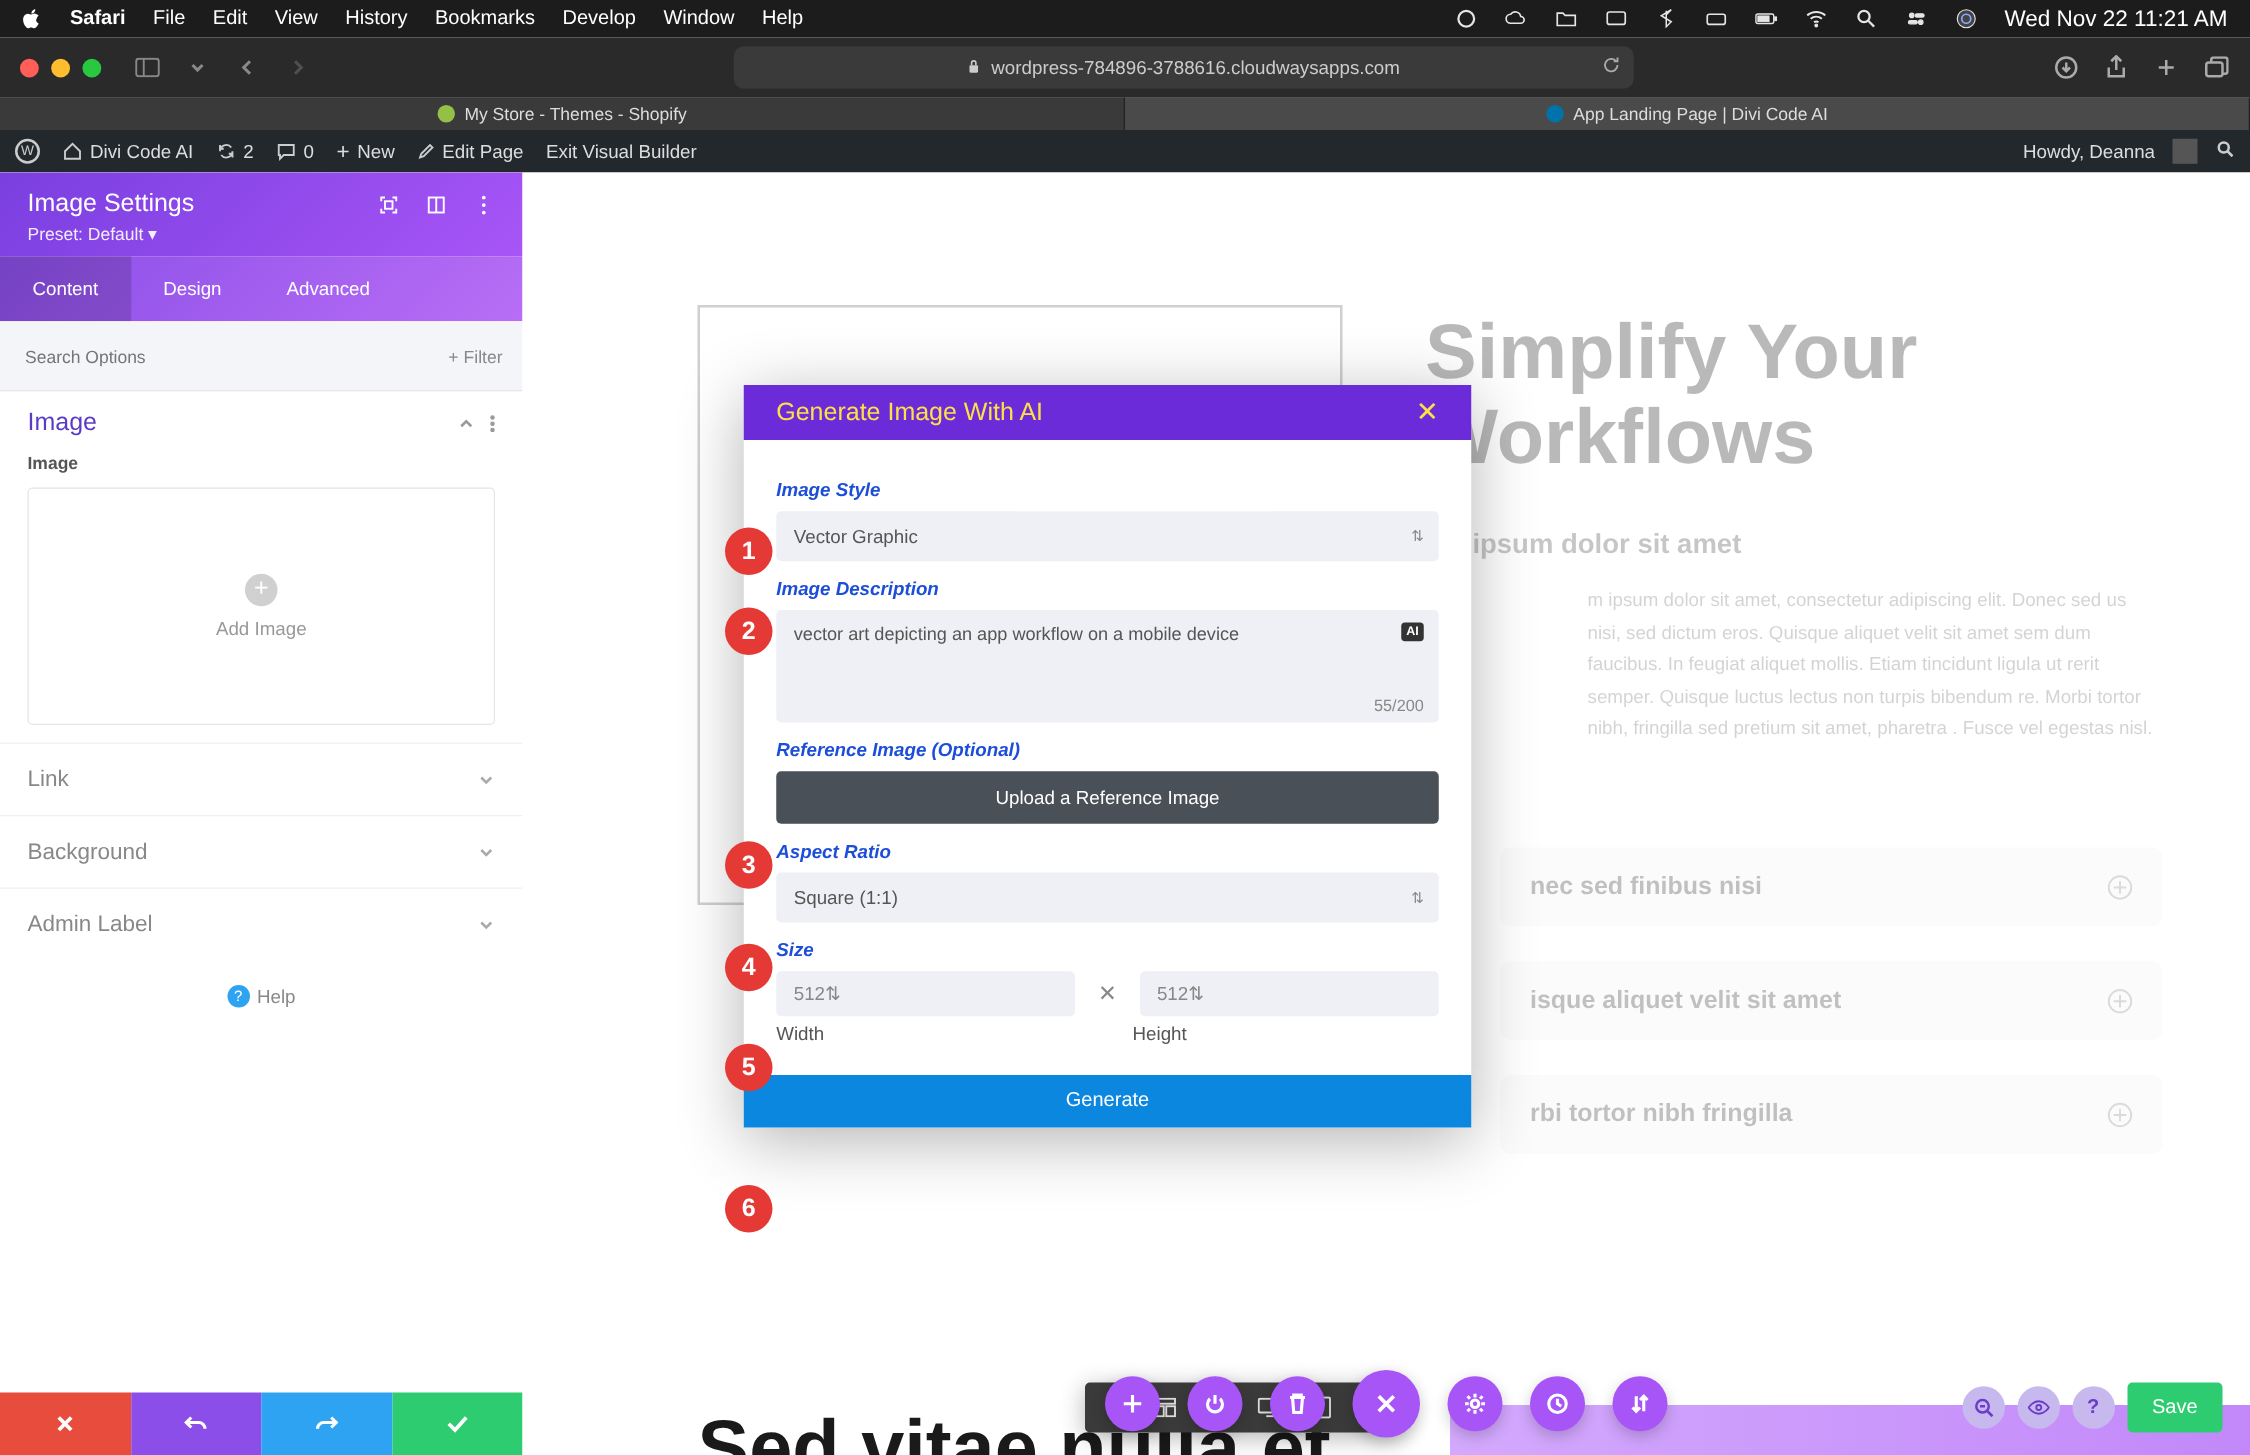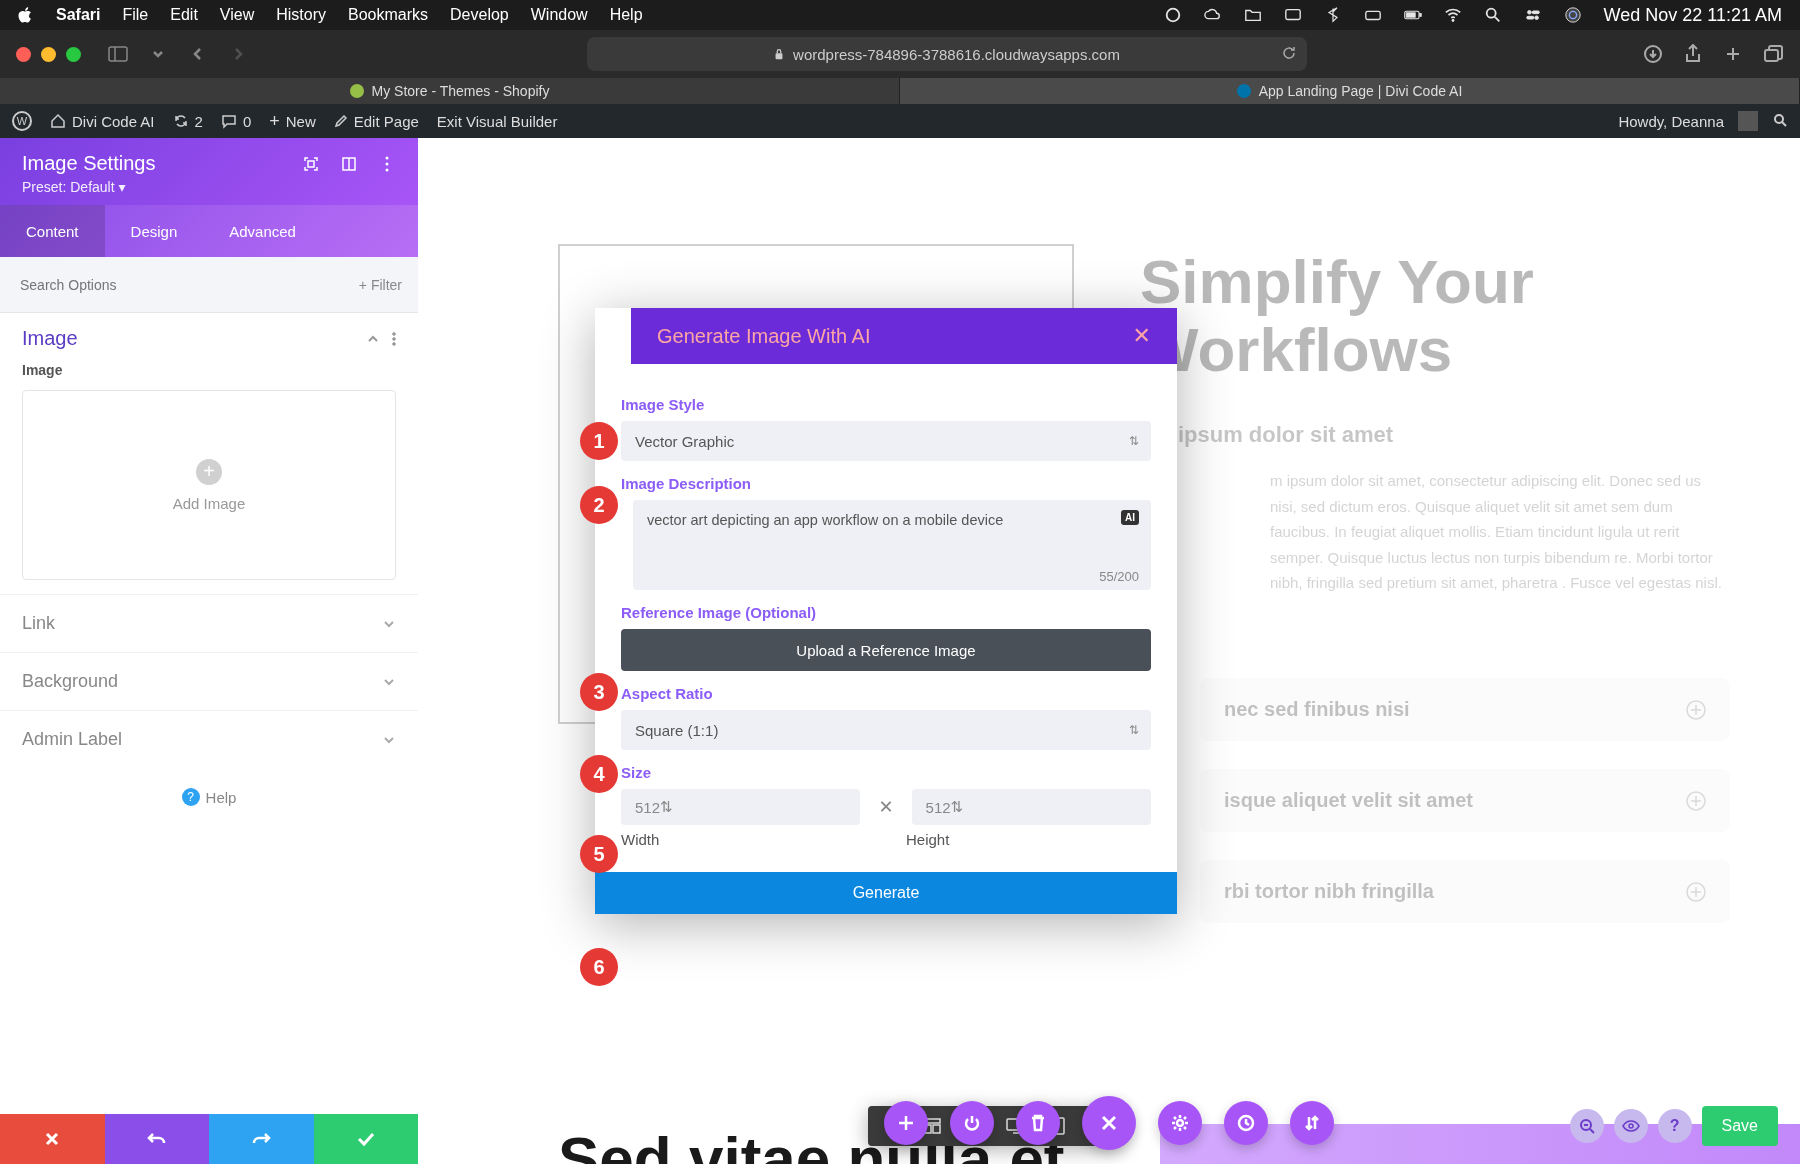--- a/index.html
+++ b/index.html
@@ -84,27 +84,27 @@
 .hero-title{position:absolute; right:100px; top:110px; width:560px; font-size:62px; font-weight:700; color:#1a1a1a; line-height:1.1; opacity:.3;}
 .sub-title{position:absolute; right:100px; top:284px; width:560px; font-size:22px; font-weight:600; color:#222; opacity:.25;}
 .body-copy{position:absolute; right:70px; top:330px; width:460px; font-size:15px; color:#555; line-height:1.7; opacity:.25;}
 .acc-list{position:absolute; right:70px; top:540px; width:530px; display:flex; flex-direction:column; gap:28px; opacity:.3;}
 .acc-row{background:#f4f4f4;border-radius:8px;padding:20px 24px;display:flex;justify-content:space-between;align-items:center;font-size:20px;font-weight:600;color:#333;}
 .acc-plus{width:20px;height:20px;}
 .big-h2{position:absolute; left:140px; bottom:-30px; font-size:62px; font-weight:700; color:#1a1a1a;}
 
 
 .modal{position:absolute; left:595px; top:308px; width:582px; background:#fff; box-shadow:0 10px 50px rgba(0,0,0,.3); z-index:50;}
-.modal-hdr{height:56px;background:#6c2bd9;color:#fca5a5;display:flex;align-items:center;justify-content:space-between;padding:0 26px;font-size:20px;margin-left:36px;}
+.modal-hdr{height:44px;background:#6c2bd9;color:#fde047;display:flex;align-items:center;justify-content:space-between;padding:0 26px;font-size:20px;}
 .modal-close{font-size:22px;cursor:pointer;}
 .modal-body{padding:18px 26px 0;}
-.m-lbl{font-size:15px;font-weight:600;color:#8b5cf6;margin:14px 0 8px;}
+.m-lbl{font-size:15px;font-weight:600;color:#1d4ed8;margin:14px 0 8px;font-style:italic;}
 .m-select{position:relative;height:40px;background:#eef0f5;border-radius:4px;display:flex;align-items:center;padding:0 14px;font-size:15px;color:#555;cursor:pointer;}
 .m-select .updn{position:absolute;right:12px;font-size:12px;color:#888;}
-.m-textarea{position:relative;background:#eef0f5;border-radius:4px;padding:12px 14px 26px;font-size:14.5px;color:#555;min-height:90px;margin-left:12px;}
+.m-textarea{position:relative;background:#eef0f5;border-radius:4px;padding:12px 14px 26px;font-size:14.5px;color:#555;min-height:90px;}
 .m-count{position:absolute;right:12px;bottom:6px;color:#888;font-size:13px;}
 .m-ai-badge{position:absolute;right:12px;top:10px;background:#333;color:#fff;font-size:10px;padding:2px 4px;border-radius:3px;font-weight:700;}
 .m-btn-dark{height:42px;background:#4a5058;color:#fff;border-radius:4px;display:flex;align-items:center;justify-content:center;font-size:15px;cursor:pointer;}
 .m-size-row{display:flex;align-items:center;gap:18px;}
 .m-num{flex:1;position:relative;height:36px;background:#eef0f5;border-radius:4px;padding:0 14px;display:flex;align-items:center;font-size:15px;color:#888;}
 .m-x{color:#888;font-size:18px;}
 .m-sublabels{display:flex;margin-top:6px;}
 .m-sublabels span{flex:1;font-size:15px;color:#555;}
 .m-generate{height:42px;background:#1e90ff;background:#0d8ee9;color:#fff;display:flex;align-items:center;justify-content:center;font-size:16px;margin:28px -26px 0;cursor:pointer; width: calc(100% + 52px);}
 .m-generate{background:#1e88e5;}

